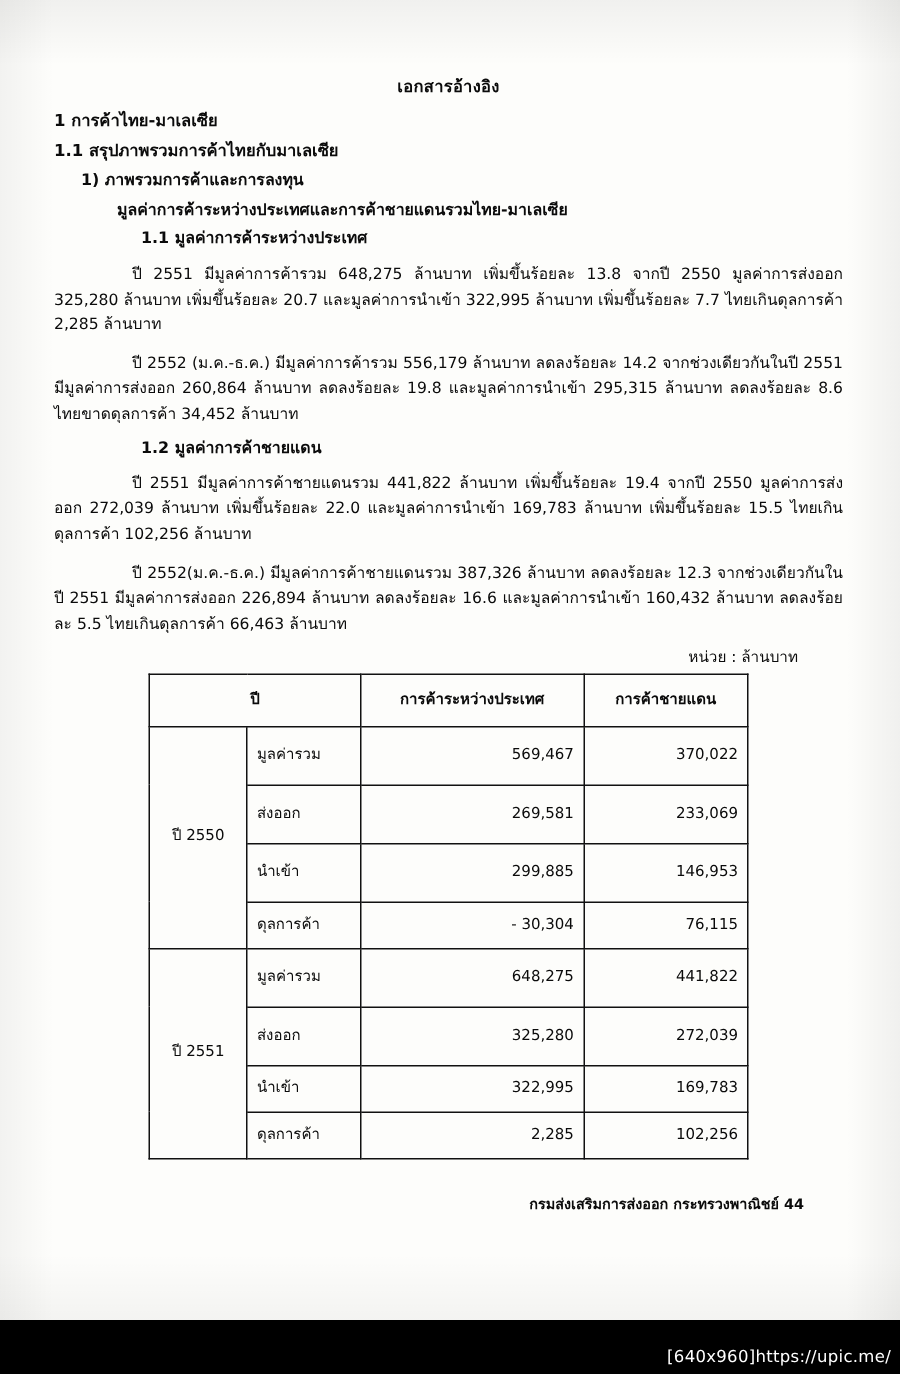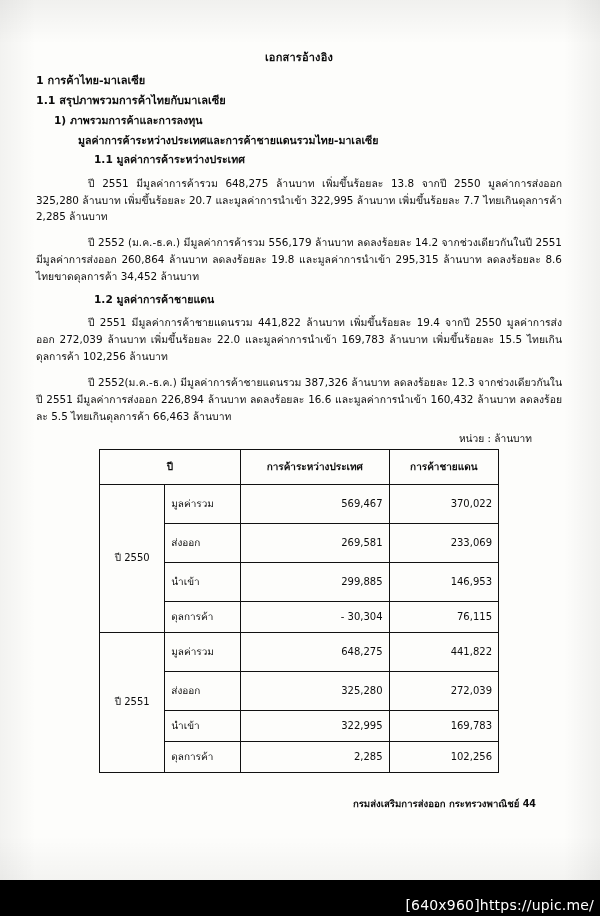--- a/index.html
+++ b/index.html
@@ -129,21 +129,21 @@
   }
   .watermark {
     position: absolute;
     right: 0;
     bottom: 0;
     height: 22px;
     line-height: 22px;
     background: #000;
     color: #fff;
     font-family: "DejaVu Sans", sans-serif;
-    font-size: 14px;
+    font-size: 11px;
     padding: 0 6px;
     letter-spacing: 0.2px;
   }
   .bottom-strip {
     position: absolute;
     left: 0;
     bottom: 0;
     width: 600px;
     height: 36px;
     background: #000;

